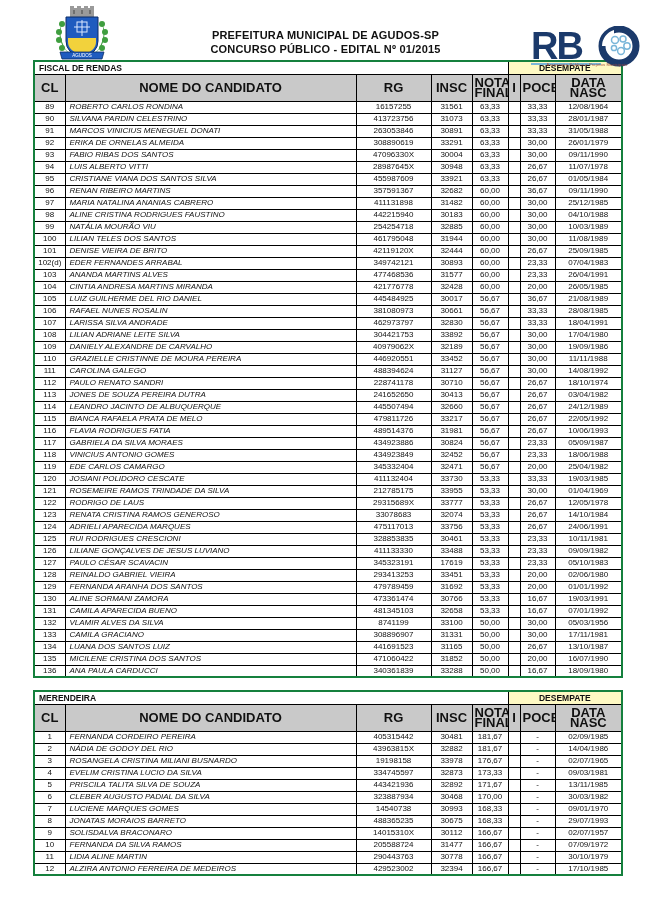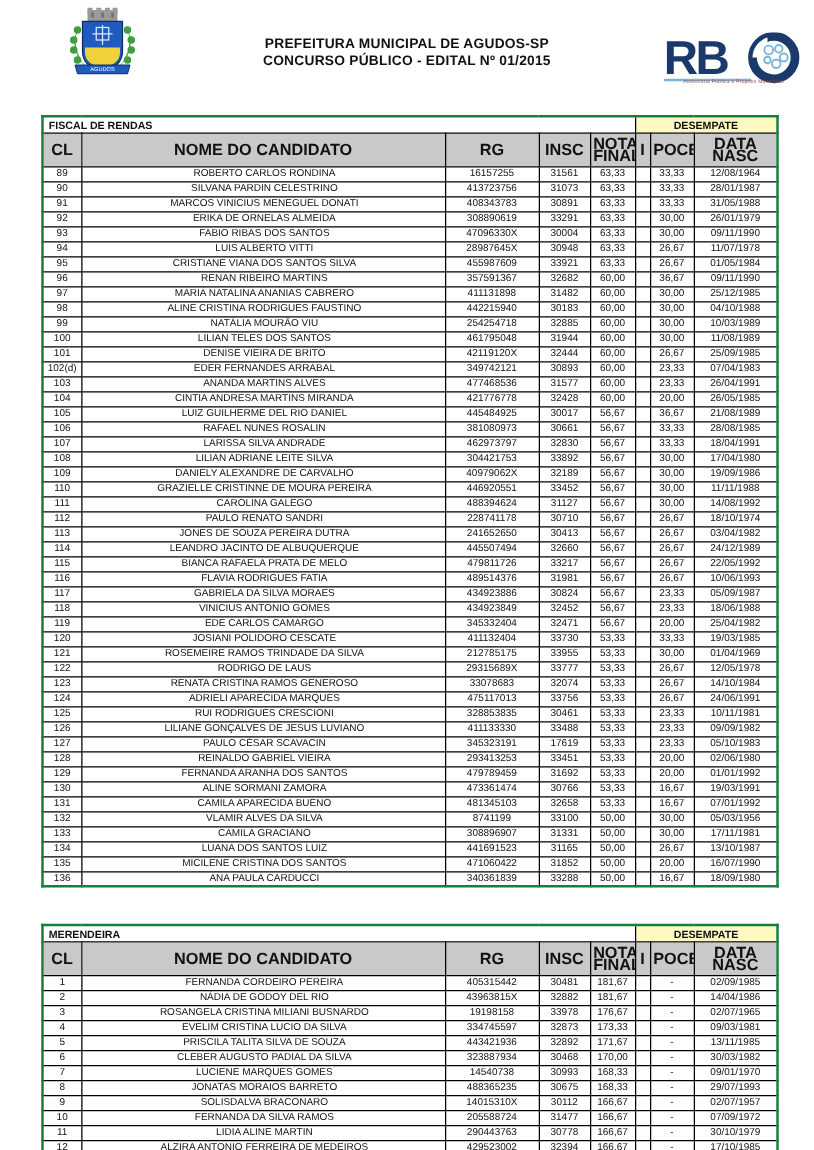--- a/index.html
+++ b/index.html
@@ -6,21 +6,21 @@
   html,body { width:651px; background:#ffffff; }
   body {
     font-family:"Liberation Sans", sans-serif;
     color:#1a1a1a;
     width:651px; height:920px;
     position:relative;
   }
   
   .doc-header {
     position:relative;
-    height:92px;
+    height:60px;
     width:100%;
     padding-left:24px;
   }
   .crest {
     position:absolute; left:46px; top:6px; width:72px; height:58px;
   }
   .titles {
     position:absolute; left:0; right:0; top:28px; text-align:center;
   }
   .titles div {
@@ -33,40 +33,40 @@
   .rbo-tagline {
     position:absolute; right:14px; top:62px; width:100px;
     font-size:4px; color:#9e4a3a; text-align:center; letter-spacing:0.2px;
   }
   
   .tbl-wrap { padding:0 30px 0 33px; }
   table {
     table-layout:fixed; border-collapse:collapse;
     width:588px; border:2px solid #15803d; background:#fff;
   }
-  table + table { margin-top:29px; }
+  table + table { margin-top:12px; }
   th, td {
     border:1px solid #000;
     font-size:8px; line-height:10px;
     overflow:hidden; white-space:nowrap;
     padding:0 2px;
     text-align:center;
     color:#111;
   }
   tr.section-row th {
     height:13px; font-size:8.5px; font-weight:bold; text-align:left;
     padding-left:4px; background:#fff;
   }
   tr.section-row th.desempate { text-align:center; background:#fef9c3; padding-left:2px; }
   tr.cols-row th {
     height:27px; background:#c9c9c9; font-size:13px; font-weight:bold;
     white-space:normal; line-height:10px;
   }
   tbody td { height:12px; }
-  tbody td.c1 { text-align:center; padding-left:4px; }
+  tbody td.c1 { text-align:left; padding-left:4px;font-style:italic; }
   col.w-cl{width:31px} col.w-nome{width:291px} col.w-rg{width:75px}
   col.w-insc{width:41px} col.w-nota{width:36px} col.w-i{width:12px}
   col.w-poce{width:35px} col.w-data{width:67px}
 </style>
 </head>
 <body>
 
 <div class="doc-header">
 
   <svg class="crest" viewBox="0 0 72 58">
@@ -167,21 +167,21 @@
           <td class="c2">413723756</td>
           <td class="c3">31073</td>
           <td class="c4">63,33</td>
           <td class="c5"></td>
           <td class="c6">33,33</td>
           <td class="c7">28/01/1987</td>
         </tr>
         <tr>
           <td class="c0">91</td>
           <td class="c1">MARCOS VINICIUS MENEGUEL DONATI</td>
-          <td class="c2">408343783</td>
+          <td class="c2">263053846</td>
           <td class="c3">30891</td>
           <td class="c4">63,33</td>
           <td class="c5"></td>
           <td class="c6">33,33</td>
           <td class="c7">31/05/1988</td>
         </tr>
         <tr>
           <td class="c0">92</td>
           <td class="c1">ERIKA DE ORNELAS ALMEIDA</td>
           <td class="c2">308890619</td>

